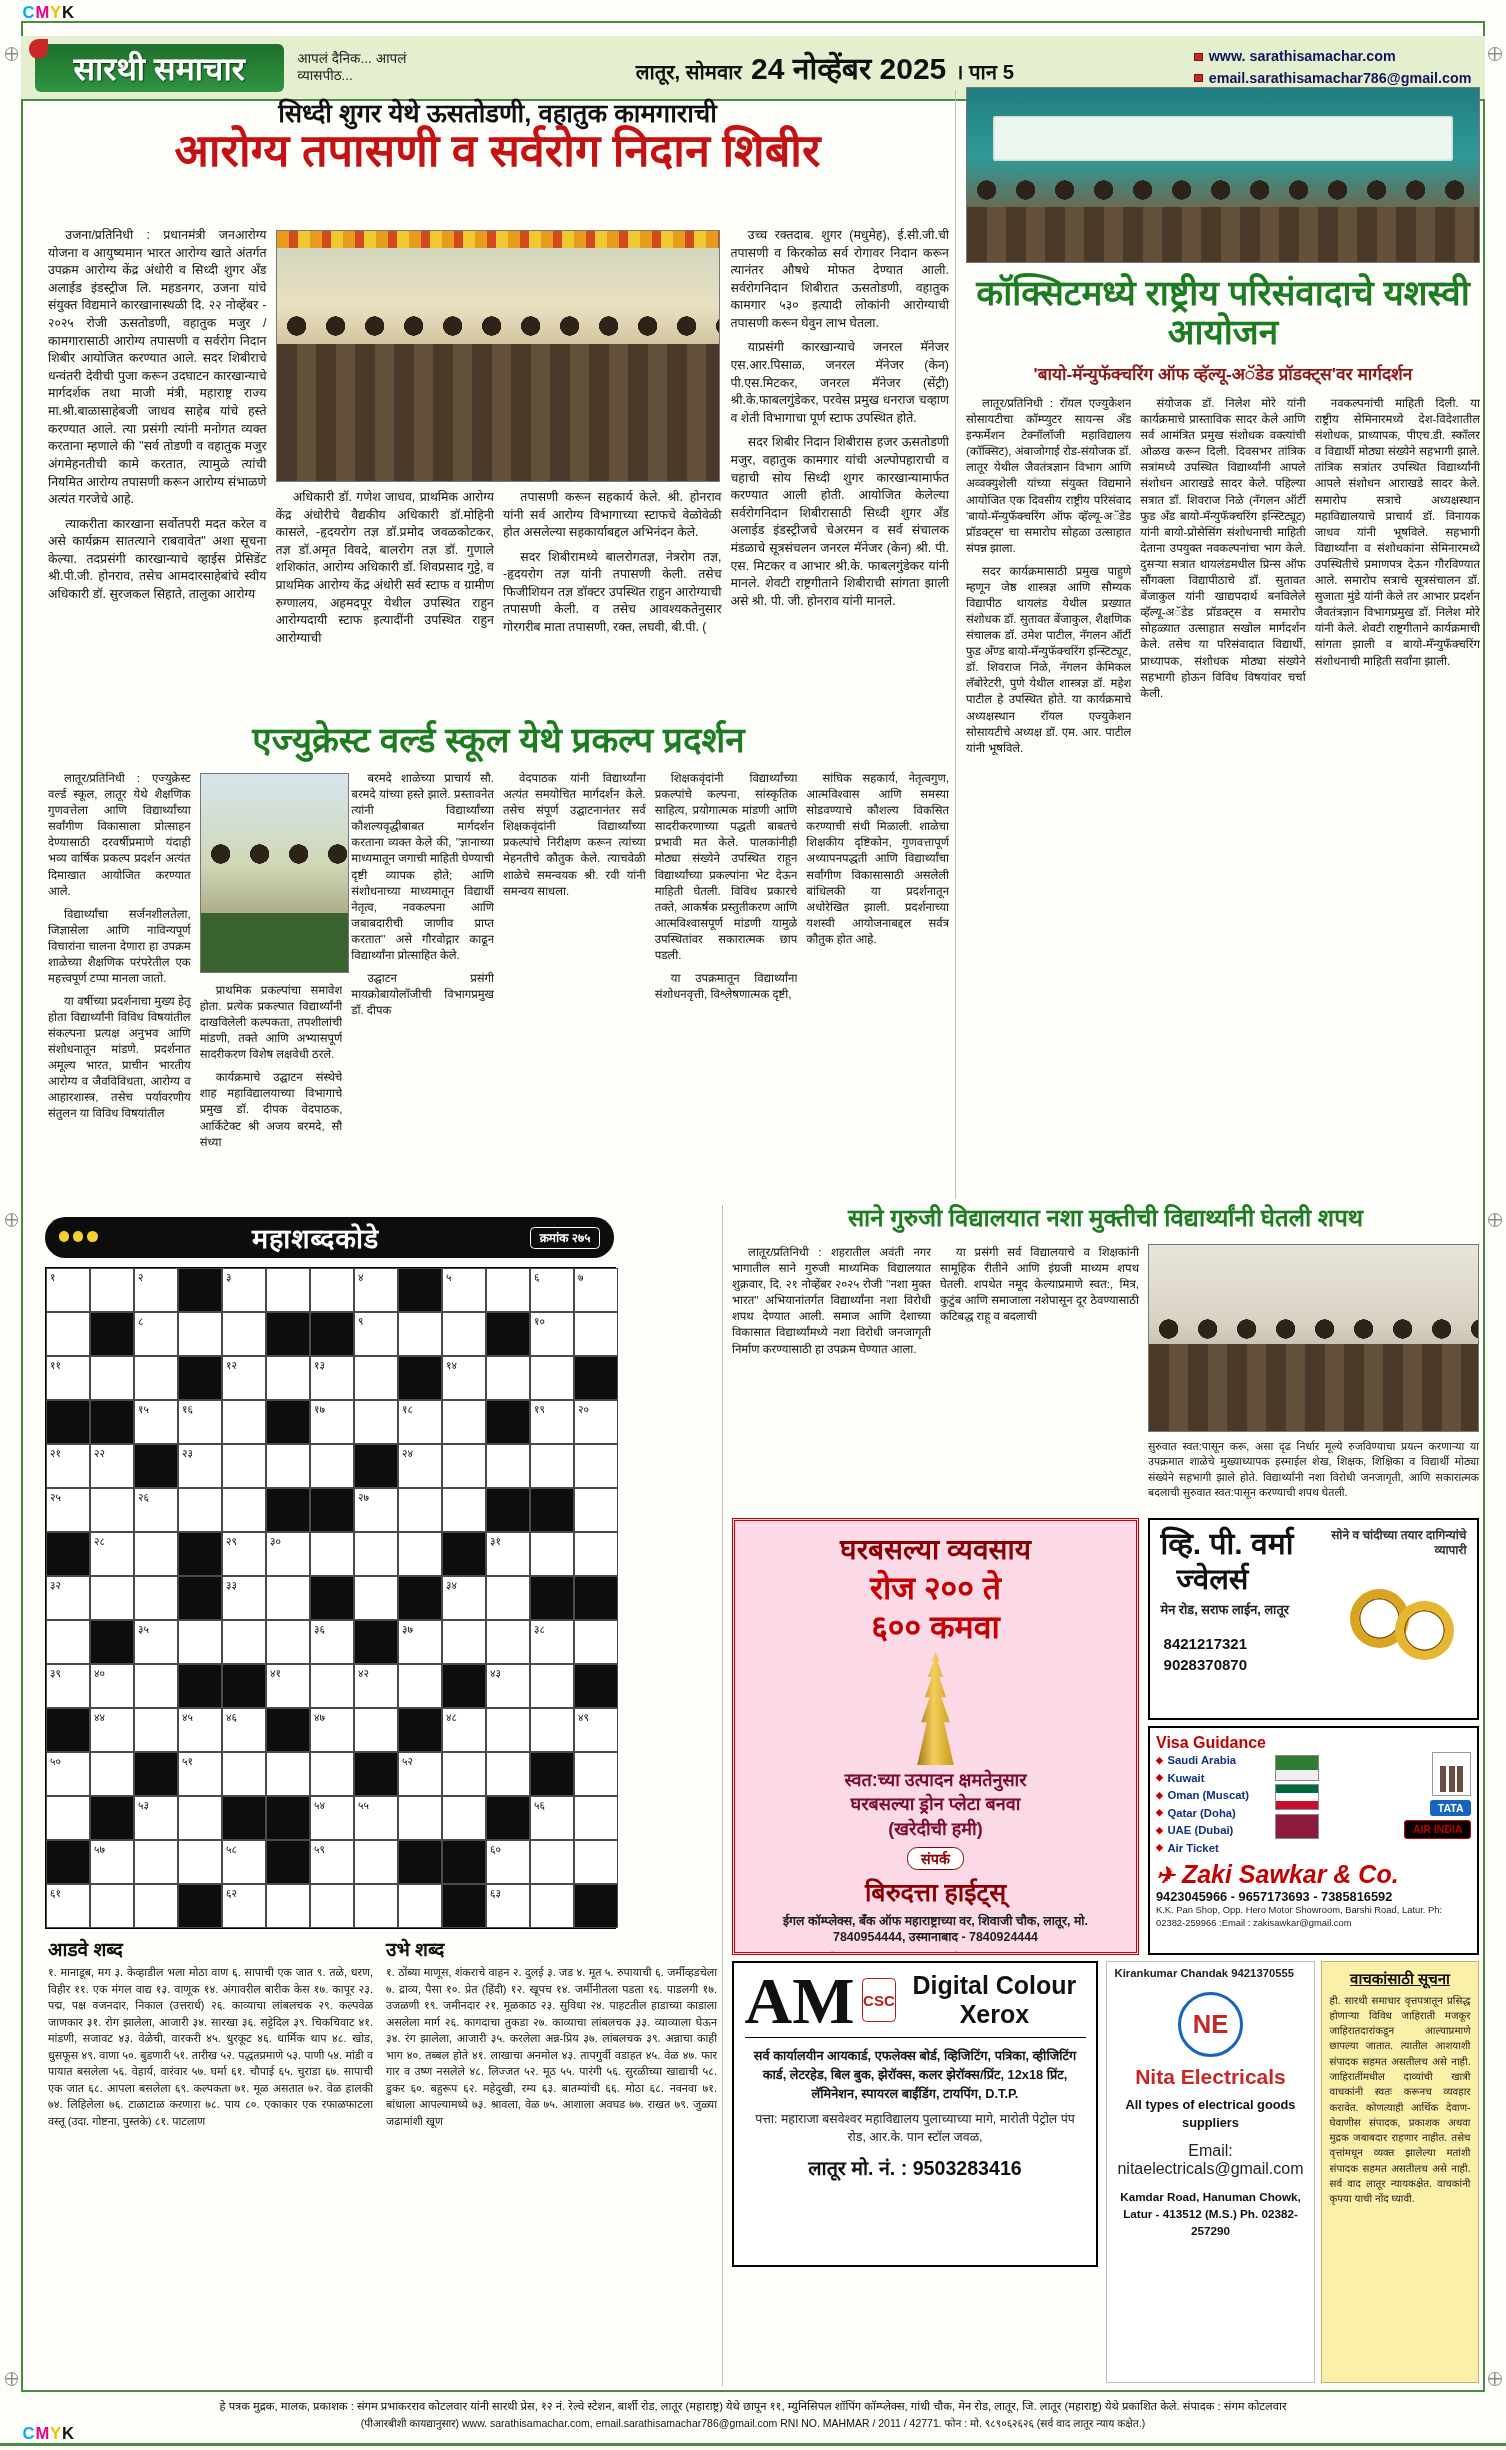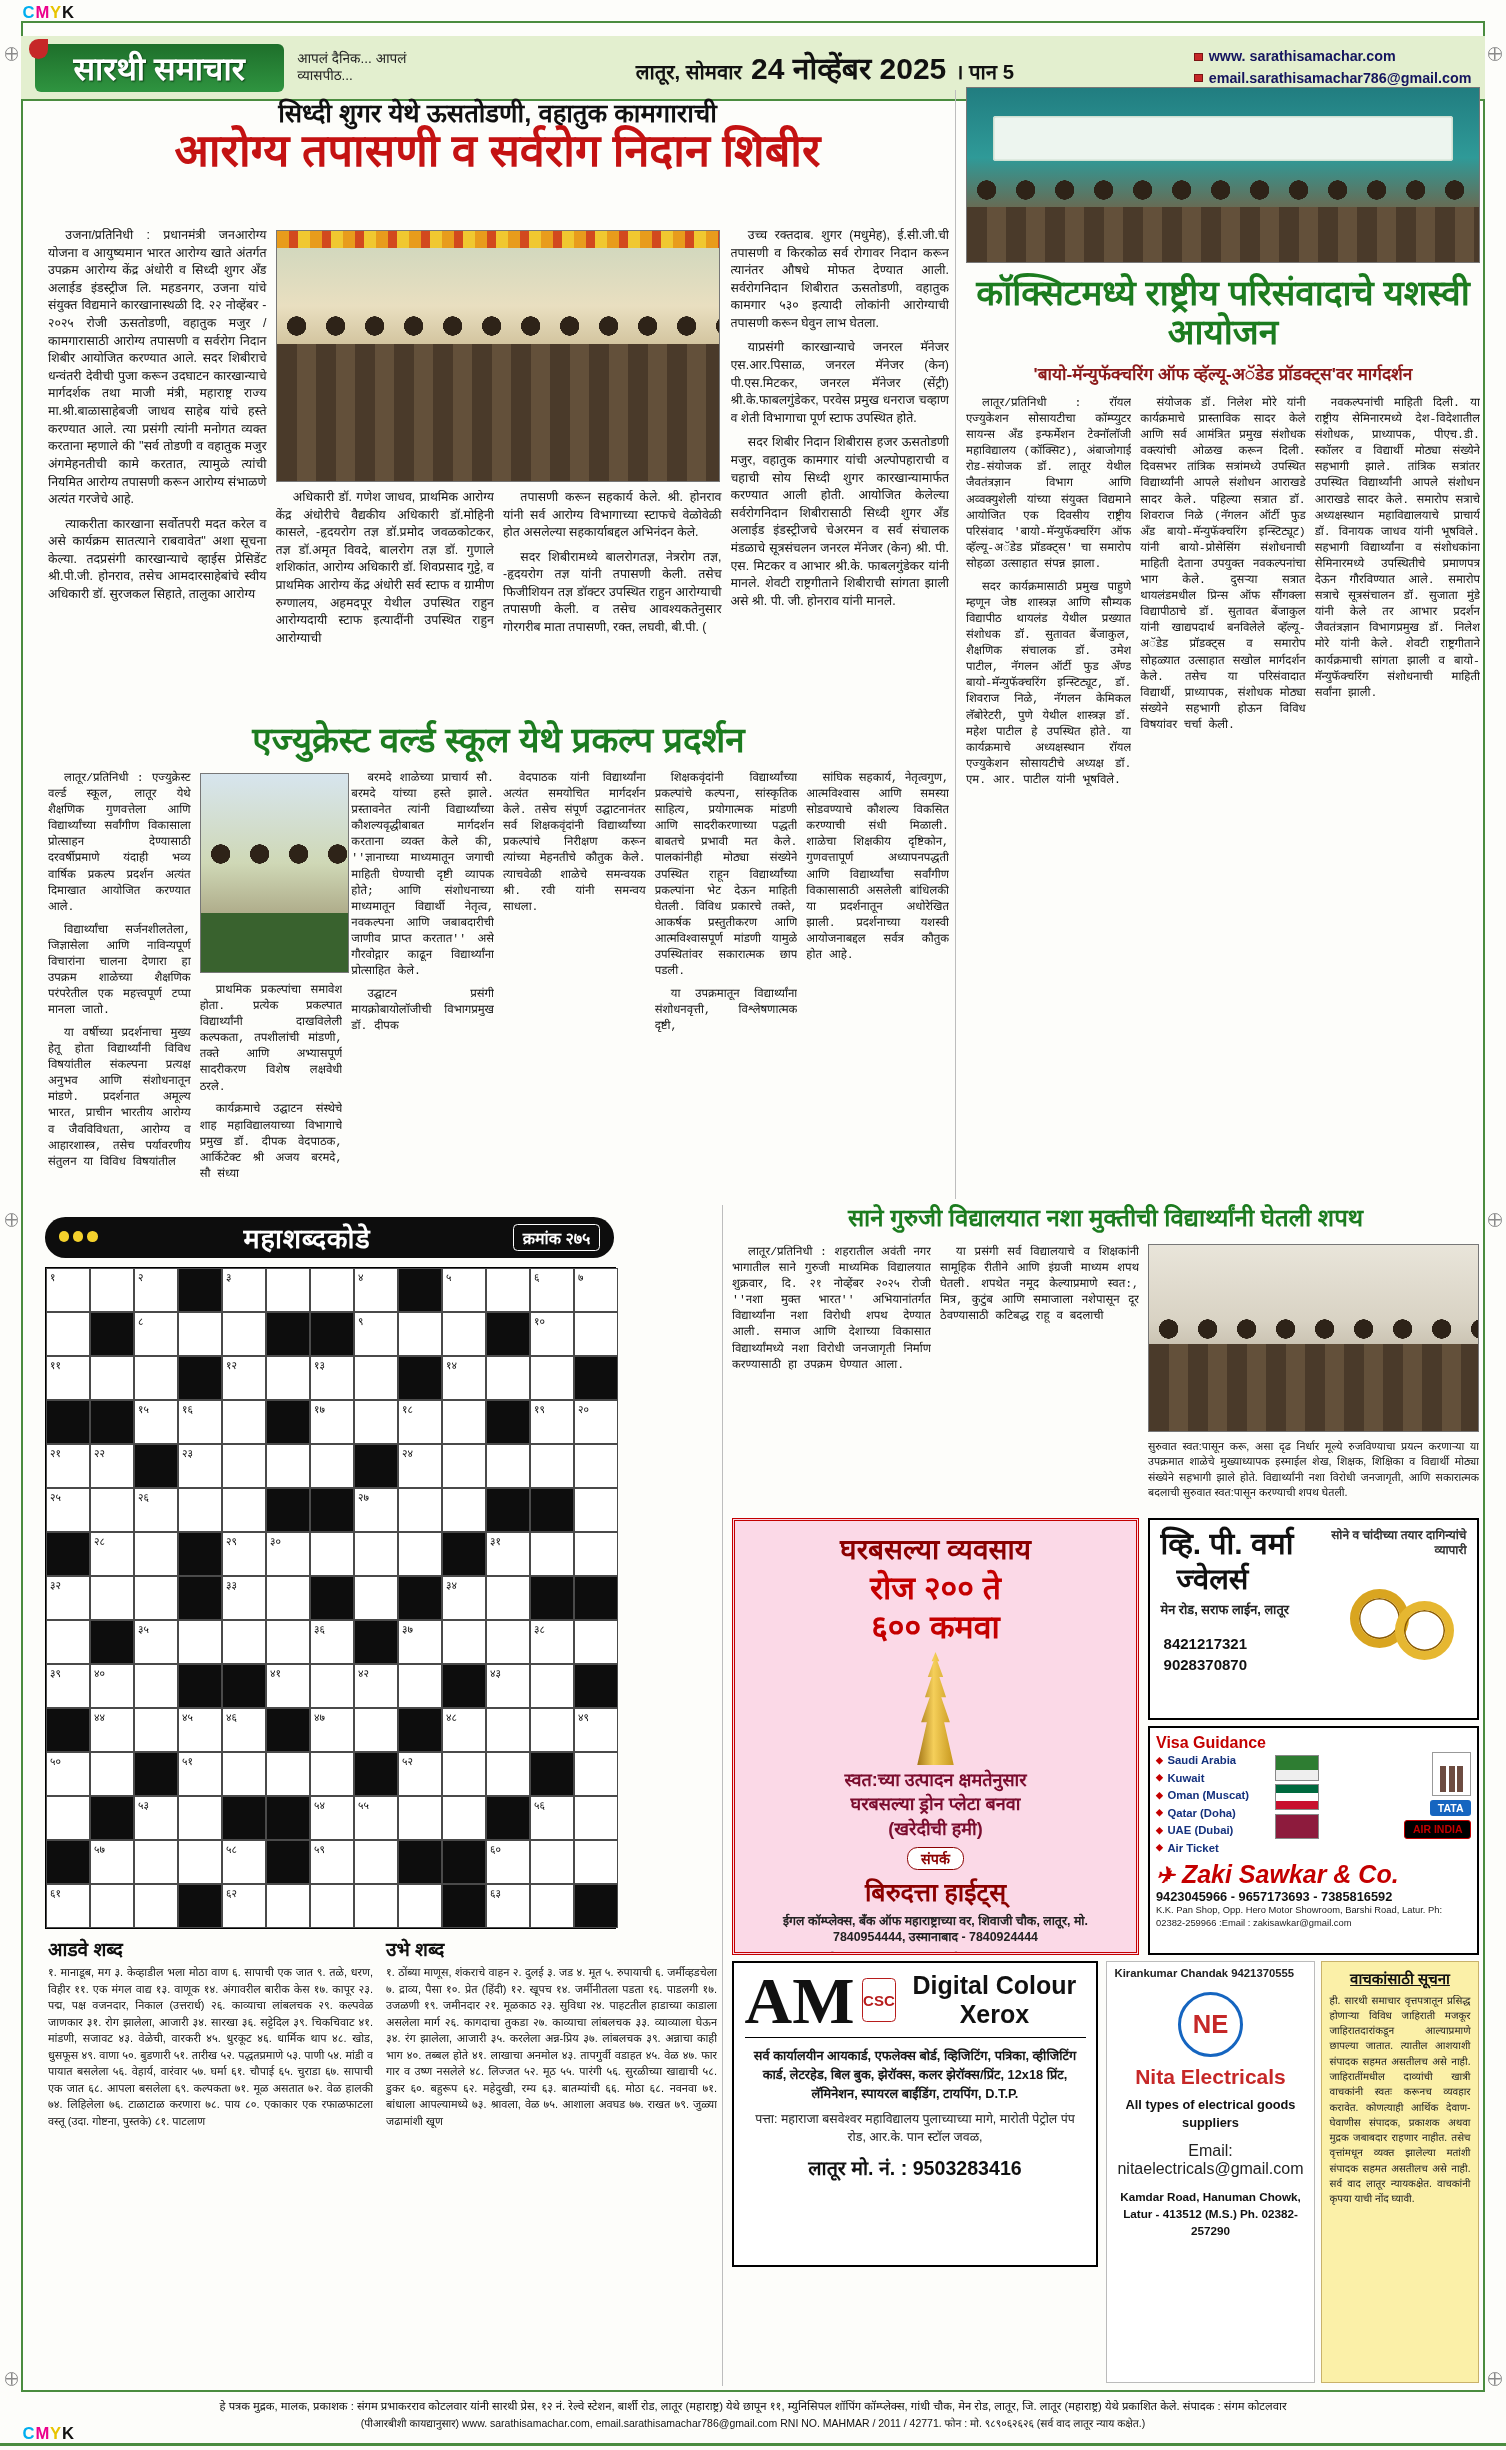--- a/index.html
+++ b/index.html
@@ -36,21 +36,21 @@
   
   .abs{position:absolute;}
   .kicker{font-size:25.6px;font-weight:bold;color:#101010;text-align:center;}
   .head-red{font-size:45px;font-weight:bold;color:#c41212;text-align:center;line-height:1.05;}
   .head-green{font-weight:bold;color:#1c7c1f;text-align:center;line-height:1.12;}
   .subhead-maroon{font-size:17.3px;font-weight:bold;color:#8b1a1a;text-align:center;}
   .body-cols{display:flex;gap:9px;overflow:hidden;}
   .body-cols .col{flex:1;overflow:hidden;font-size:12.4px;line-height:1.42;text-align:justify;color:#141414;}
   .body-cols .col p{margin:0 0 6.8px 0;text-indent:1.4em;}
   .body-cols .col p:first-child{text-indent:1.4em;}
-  .small-cols .col{font-size:11.5px;line-height:1.4;font-family:Liberation Mono, monospace;}
+  .small-cols .col{font-size:11.5px;line-height:1.4;}
   #a1-body .col:nth-child(2),#a1-body .col:nth-child(3){padding-top:262px;}
   #a3-body .col:nth-child(2){padding-top:212px;}
   .vrule{position:absolute;width:0.8px;background:#bdbdbd;}
 
   
   .photo{position:absolute;border:0.8px solid #777;overflow:hidden;}
   .ph-layer{position:absolute;left:0;right:0;}
   .heads{background-image:radial-gradient(circle 9.8px at 19.6px 12px,#2e2318 97%,rgba(0,0,0,0) 100%);
          background-size:39px 30px;background-repeat:repeat-x;height:30px;}
   .bodies{background:repeating-linear-gradient(90deg,#4a3a2a 0 19.6px,#63503a 19.6px 39px);}
@@ -61,21 +61,21 @@
                box-shadow:inset 0 0 0 1.5px #cfe0d2;}
   .ph3{background:linear-gradient(180deg,#d7e5ee 0%,#cfd8b6 45%,#8a7a58 100%);}
   .ph3 .table{position:absolute;bottom:0;left:0;right:0;height:30%;background:#39622e;}
   .ph4{background:linear-gradient(180deg,#e9e5da 0%,#d9d3c4 40%,#9a8e78 100%);}
 
   
   .xbar{position:absolute;left:45px;top:1217px;width:569px;height:41px;background:#0d0d0d;border-radius:20.3px;
         display:flex;align-items:center;padding:0 13.6px;color:#fff;}
   .xdots span{display:inline-block;width:10.5px;height:10.5px;border-radius:50%;background:#f4d12c;margin-right:3.8px;}
   .xtitle{flex:1;text-align:center;font-size:27px;font-weight:bold;letter-spacing:0.8px;}
-  .xnum-label{border:1.5px solid #fff;border-radius:4.5px;padding:1.5px 9px;font-size:16px;font-weight:bold;}
+  .xnum-label{border:1.5px solid #fff;border-radius:4.5px;padding:1.5px 9px;font-size:12px;font-weight:bold;}
   #xgrid{position:absolute;left:45px;top:1267px;display:grid;grid-template-columns:repeat(13,44px);grid-auto-rows:44px;
          border:1.5px solid #000;width:571px;background:#fff;}
   .xc{border:0.8px solid #4a4a4a;background:#fff;position:relative;}
   .xb{background:#0d0d0d;}
   .xn{position:absolute;top:0.8px;left:3px;font-size:10.5px;color:#111;}
   .clue-h{font-size:19px;font-weight:bold;color:#101010;}
   .clue-t{font-size:11px;line-height:1.5;text-align:justify;color:#141414;overflow:hidden;}
 
   
   .sane-caption{font-size:10.8px;line-height:1.42;text-align:justify;color:#141414;overflow:hidden;}

